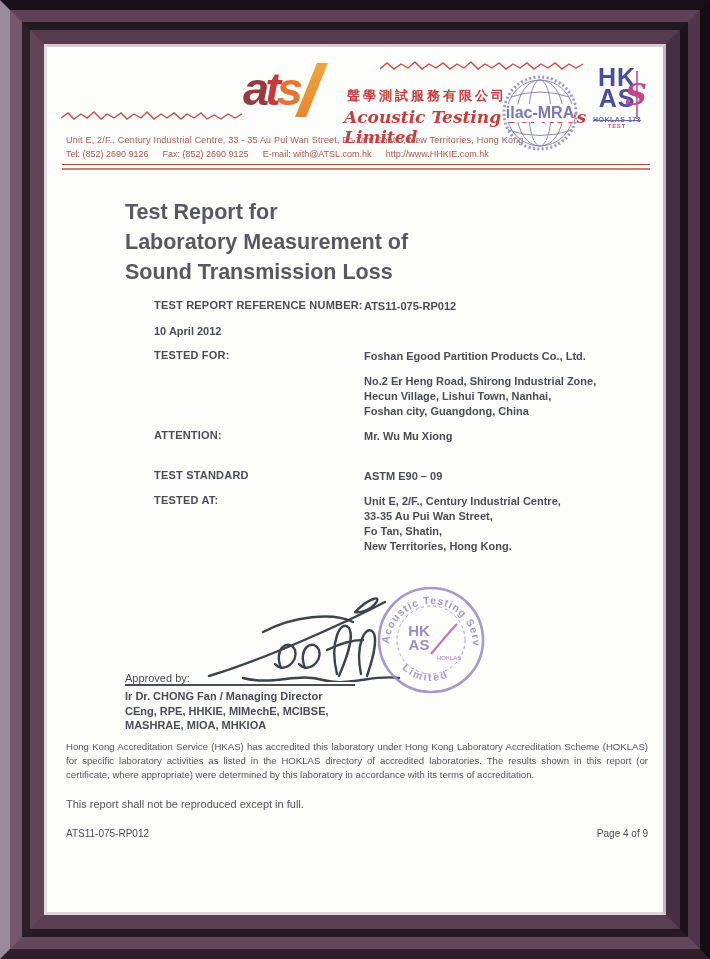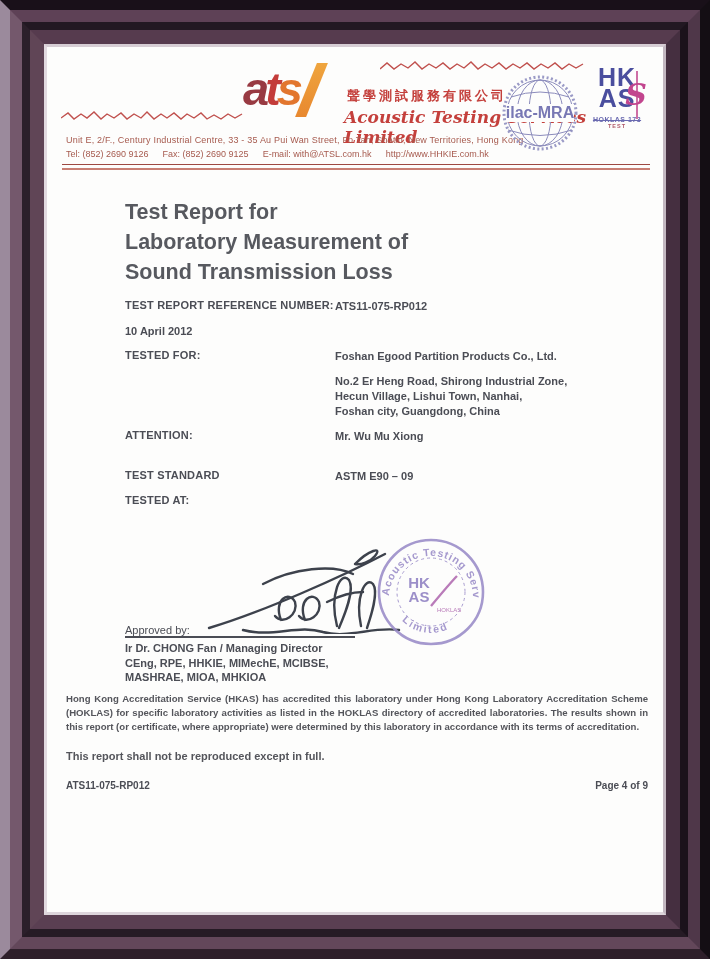--- a/index.html
+++ b/index.html
@@ -41,39 +41,39 @@
   .hkas-s{position:absolute;right:2px;top:13px;color:#c2458e;font-family:"DejaVu Serif",serif;
     font-style:italic;font-size:30px;font-weight:bold;line-height:1;}
   .hkas-t{position:absolute;right:12px;top:4px;width:2px;height:48px;background:#cf6fa6;}
   .hoklas{margin-top:8px;font-size:7px;font-weight:bold;color:#6a6ab0;letter-spacing:.5px;
     text-decoration:line-through;}
   .hoklas-sub{font-size:5.5px;font-weight:bold;color:#b05a6a;letter-spacing:1px;}
 
   
   .main{padding:0 53px 0 78px;}
   .doc-title{margin-top:29px;font-size:21.5px;font-weight:bold;color:#57595f;line-height:30px;}
-  .fields{margin-top:12px;}
+  .fields{margin-top:12px;margin-left:29px;}
   .frow{display:flex;margin-top:10px;}
   .frow.gap{margin-top:25px;}
   .flabel{width:210px;flex:none;font-size:11px;font-weight:bold;letter-spacing:.2px;}
   .fvalue{width:282px;font-size:11px;font-weight:bold;line-height:15px;
     white-space:pre-line;text-align:justify;}
 
   
   .sigzone{position:relative;margin-top:34px;height:140px;}
   .sig-svg{position:absolute;left:78px;top:2px;}
   .stamp{position:absolute;left:250px;top:-4px;opacity:.88;}
   .approved{position:absolute;left:0;top:80px;display:flex;font-size:11px;flex-direction:column;}
   .app-label{width:86px;flex:none;padding-top:4px;}
   .sig-col{width:230px;}
   .sig-line{border-top:2px solid #4b4d55;height:3px;}
   .sig-name,.sig-quals{font-size:11px;font-weight:bold;line-height:14.5px;}
 
   
-  .footer{padding:0 15px 0 19px;font-weight:bold;}
+  .footer{padding:0 15px 0 19px;}
   .accred{margin-top:12px;font-size:9.6px;line-height:14px;text-align:justify;color:#54555b;}
   .note{margin-top:16px;font-size:11px;color:#54555b;}
   .pageline{margin-top:18px;display:flex;justify-content:space-between;font-size:10px;color:#4b4d55;}
 </style>
 </head>
 <body>
 
 <div class="frame-outer">
 <div class="frame-band2">
 <div class="frame-dark">
@@ -162,20 +162,24 @@
                   <div class="frow">
                     <div class="flabel">ATTENTION:</div>
                     <div class="fvalue">Mr. Wu Mu Xiong</div>
                   </div>
                   <div class="frow gap">
                     <div class="flabel">TEST STANDARD</div>
                     <div class="fvalue">ASTM E90 – 09</div>
                   </div>
                   <div class="frow">
                     <div class="flabel">TESTED AT:</div>
+                    <div class="fvalue">Unit E, 2/F., Century Industrial Centre,
+33-35 Au Pui Wan Street,
+Fo Tan, Shatin,
+New Territories, Hong Kong.</div>
                   </div>
                 </div>
 
     <div class="sigzone">
       <svg class="sig-svg" width="250" height="92" viewBox="0 0 250 92">
         <g fill="none" stroke="#3d424c" stroke-width="2.4" stroke-linecap="round">
           <path d="M6,86 C60,70 140,34 182,12"></path>
           <path d="M152,22 C166,8 180,4 172,14 C167,20 158,23 152,22"></path>
           <path d="M60,42 C90,26 130,22 150,32"></path>
           <path d="M78,78 C70,58 86,48 92,60 C96,72 80,84 72,74"></path>

